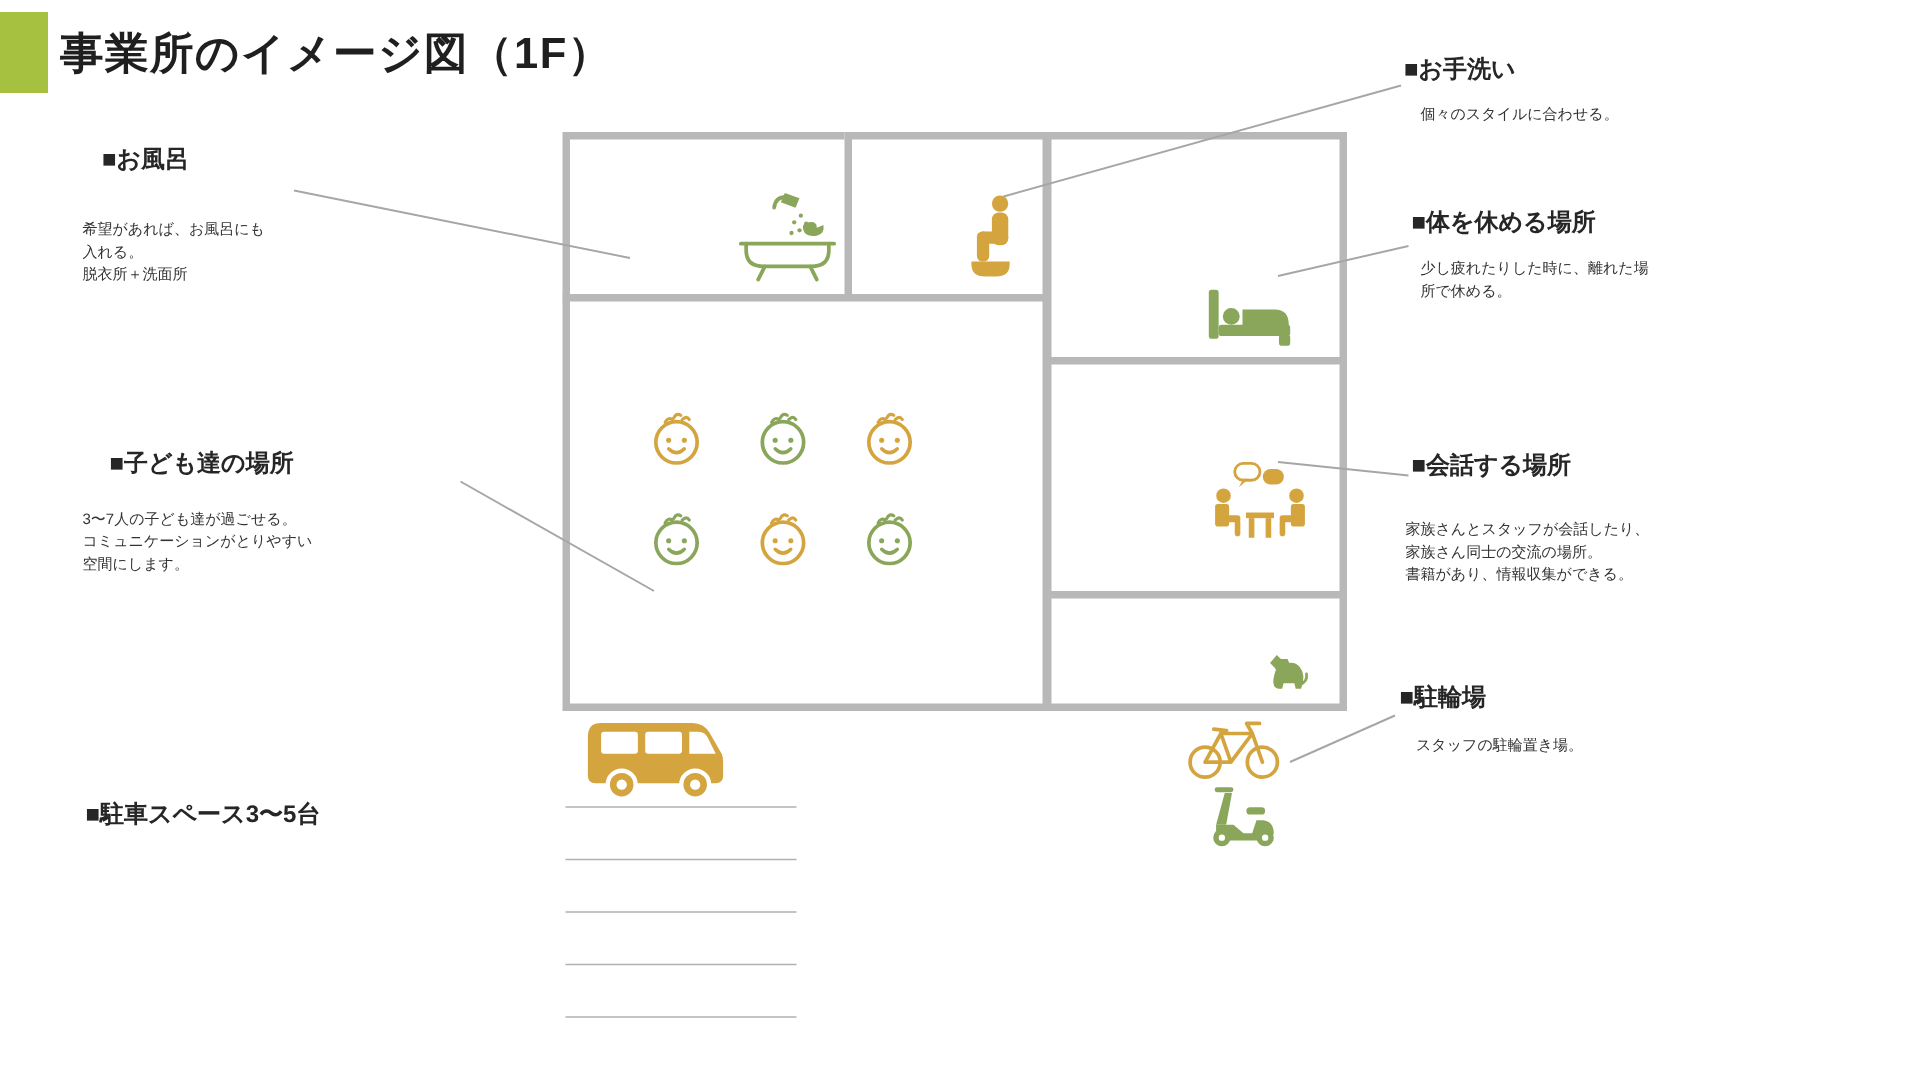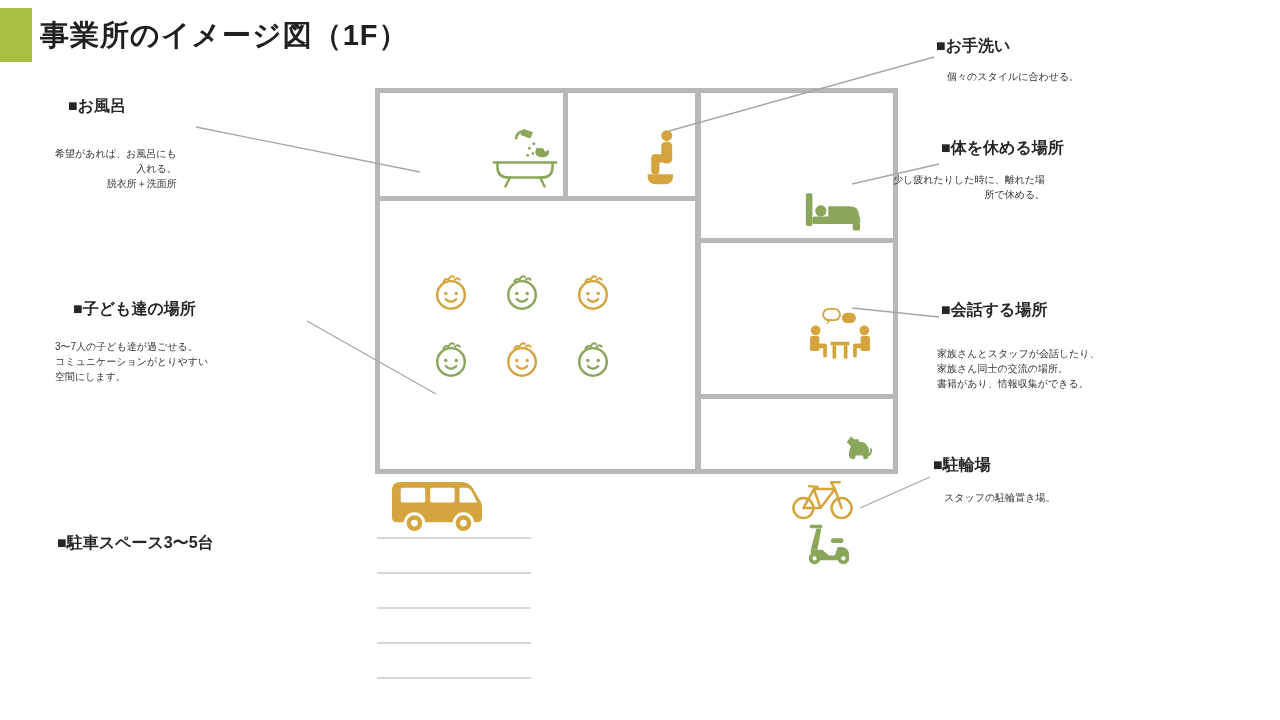--- a/index.html
+++ b/index.html
@@ -187,29 +187,29 @@
       <use href="#sym-van"></use>
     </svg>
   <svg class="icon c-gold" style="left:791px;top:477px;width:63px;height:45px;">
       <use href="#sym-bike"></use>
     </svg>
   <svg class="icon c-green" style="left:804px;top:522px;width:50px;height:44px;">
       <use href="#sym-scooter"></use>
     </svg>
 
   <div class="label" style="left:68px;top:96px;">■お風呂</div>
-  <div class="desc" style="left:55px;top:146px;text-align:right;">希望があれば、お風呂にも
+  <div class="desc" style="left:55px;top:146px;">希望があれば、お風呂にも
 入れる。
 脱衣所＋洗面所</div>
 
   <div class="label" style="left:936px;top:36px;">■お手洗い</div>
   <div class="desc" style="left:947px;top:69px;">個々のスタイルに合わせる。</div>
 
   <div class="label" style="left:941px;top:138px;">■体を休める場所</div>
-  <div class="desc" style="left:893px;top:172px;text-align:right;">少し疲れたりした時に、離れた場
+  <div class="desc" style="left:947px;top:172px;">少し疲れたりした時に、離れた場
 所で休める。</div>
 
   <div class="label" style="left:73px;top:299px;">■子ども達の場所</div>
   <div class="desc" style="left:55px;top:339px;">3〜7人の子ども達が過ごせる。
 コミュニケーションがとりやすい
 空間にします。</div>
 
   <div class="label" style="left:941px;top:300px;">■会話する場所</div>
   <div class="desc" style="left:937px;top:346px;">家族さんとスタッフが会話したり、
 家族さん同士の交流の場所。

